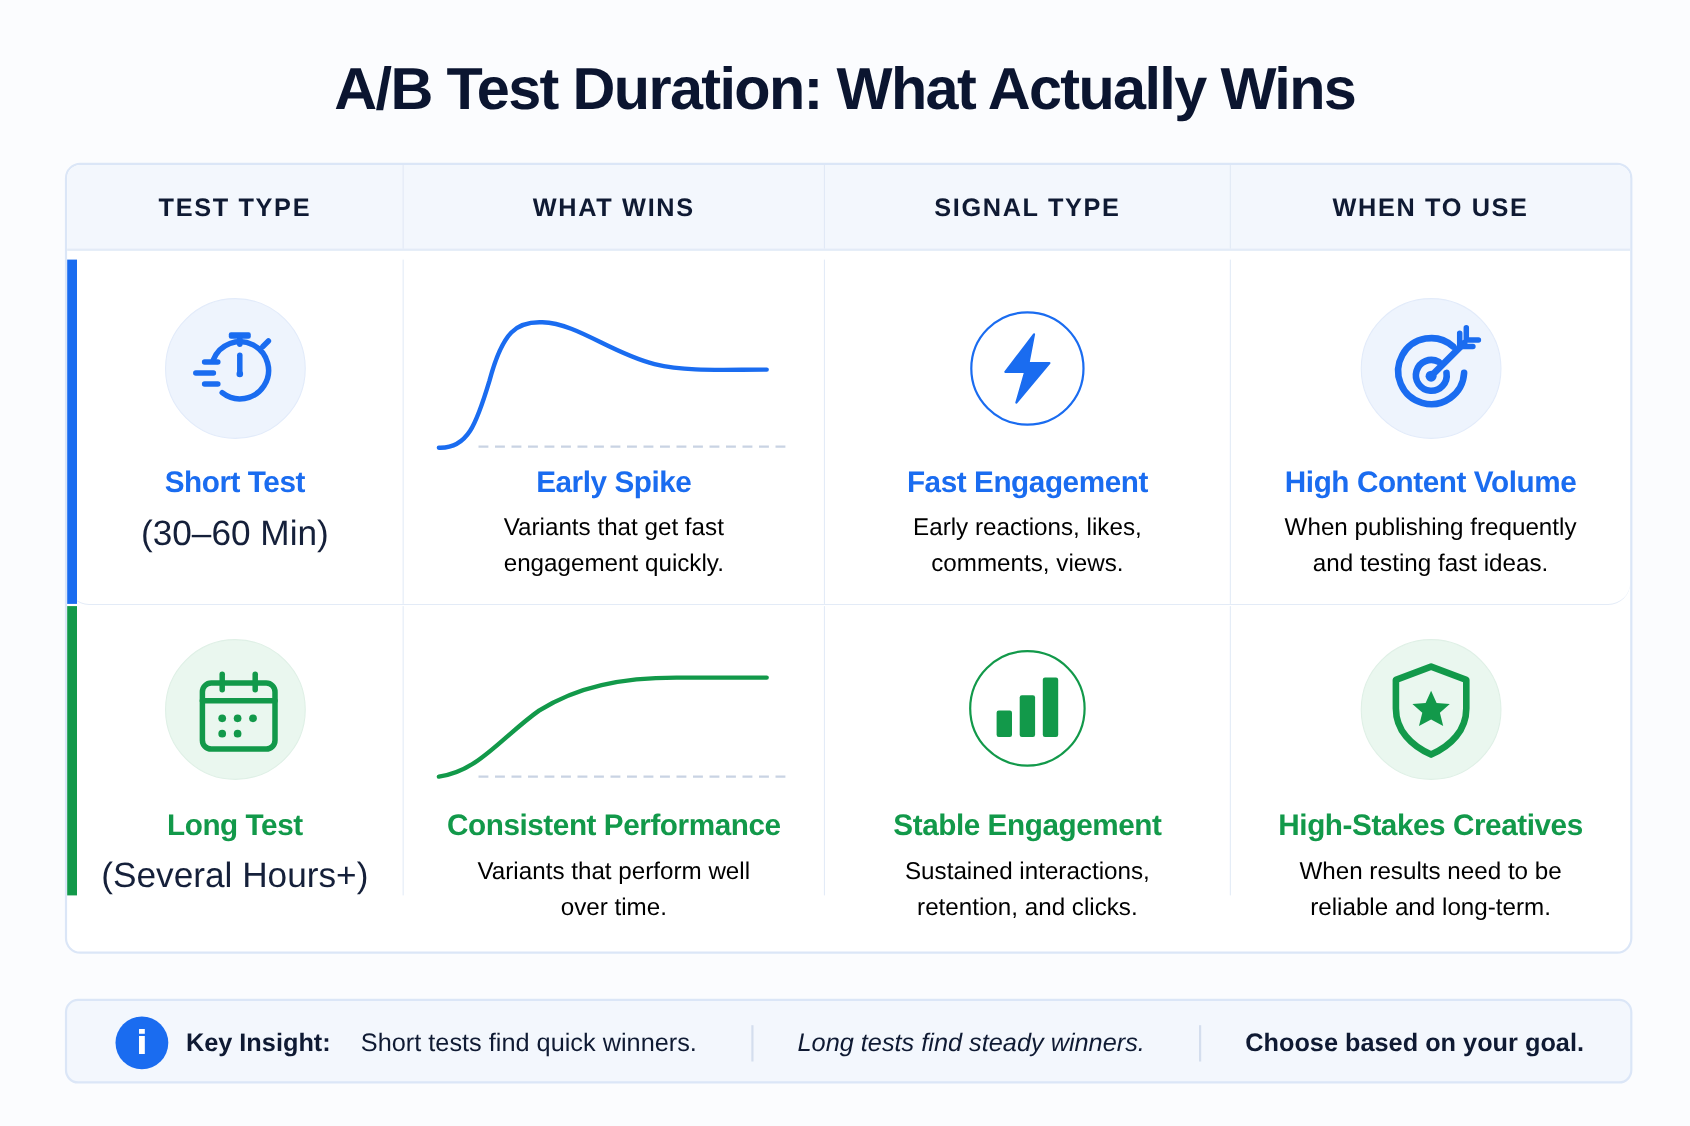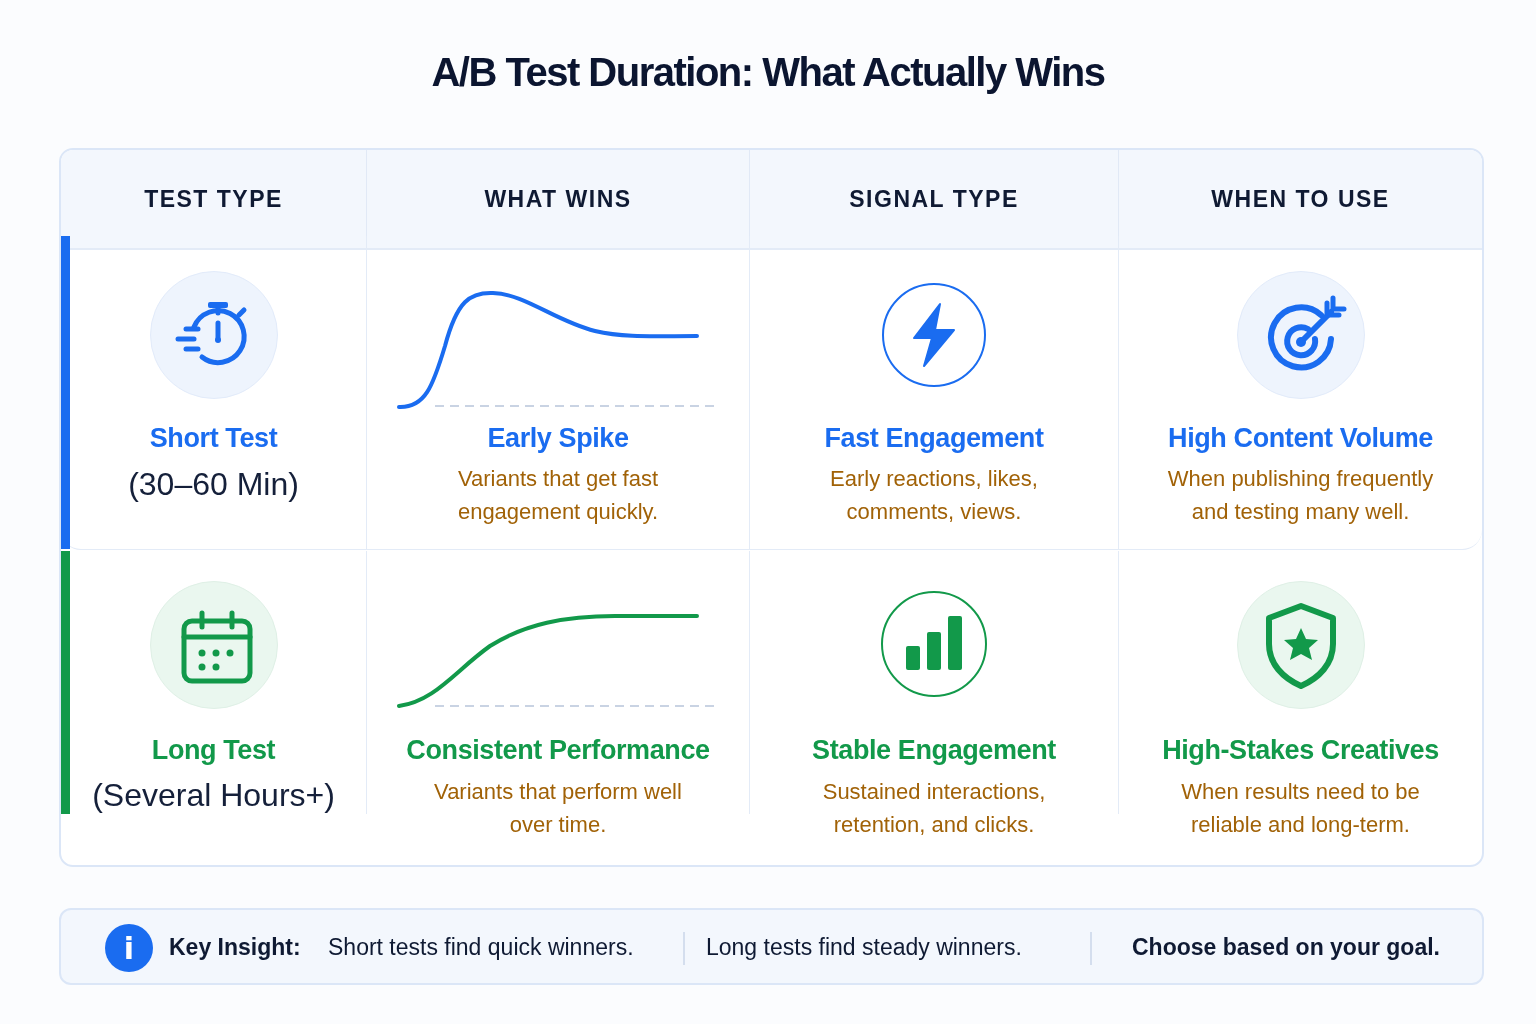--- a/index.html
+++ b/index.html
@@ -1,29 +1,29 @@
 <!DOCTYPE html>
 <html><head>
 <meta charset="utf-8">
 <style>
   * { box-sizing: border-box; margin: 0; padding: 0; }
   html, body { width: 1536px; height: 1024px; background: #fbfcfe; overflow: hidden; }
   body { font-family: "Liberation Sans", "DejaVu Sans", sans-serif; color: #0f1a33; position: relative; }
 
   .title {
     position: absolute; top: 50px; left: 0; width: 1536px; text-align: center;
-    font-size: 40px; font-weight: 700; letter-spacing: -1.5px; color: #0b1530;
+    font-size: 54px; font-weight: 700; letter-spacing: -1.5px; color: #0b1530;
   }
 
   .table {
     position: absolute; left: 59px; top: 148px; width: 1425px; height: 719px;
     border: 2px solid #dbe6f7; border-radius: 14px; background: #ffffff; overflow: hidden;
   }
   .thead {
-    position: absolute; left: 0; top: 0; right: 0; height: 100px;
+    position: absolute; left: 0; top: 0; right: 0; height: 78px;
     background: #f3f7fd; border-bottom: 2px solid #e3ebf7; display: flex;
   }
   .th {
     height: 100%; display: flex; align-items: center; justify-content: center;
     font-size: 23px; font-weight: 700; letter-spacing: 1.5px; color: #0f1a33;
     border-right: 1px solid #e1e9f6;
   }
   .th:last-child { border-right: none; }
   .c1 { width: 306px; } .c2 { width: 383px; } .c3 { width: 369px; } .c4 { flex: 1; }
 
@@ -52,21 +52,21 @@
   .ring-green { background: #fff; border: 2px solid #12994a; width: 106px; height: 106px; }
 
   .heading {
     position: absolute; left: 0; right: 0; text-align: center;
     font-size: 27px; font-weight: 700; letter-spacing: -0.4px;
   }
   .r1 .heading { top: 187px; color: #1a6cf0; }
   .r2 .heading { top: 184px; color: #12994a; }
   .desc {
     position: absolute; left: 0; right: 0; text-align: center;
-    font-size: 22px; line-height: 33px; color: #a16207;
+    font-size: 22px; line-height: 33px; color: #000000;
   }
   .r1 .desc { top: 226px; }
   .r2 .desc { top: 224px; }
   .sub {
     position: absolute; left: 0; right: 0; text-align: center;
     font-size: 32px; color: #15203a;
   }
   .r1 .sub { top: 230px; }
   .r2 .sub { top: 226px; }
 
@@ -78,21 +78,21 @@
     display: flex; align-items: center;
   }
   .info-icon {
     position: absolute; left: 44px; top: 14px; width: 48px; height: 48px; border-radius: 50%;
     background: #1a6cf0; color: #fff; display: flex; align-items: center; justify-content: center;
     font-size: 30px; font-weight: 700; font-family: "DejaVu Sans", sans-serif;
   }
   .ins-text { position: absolute; top: 24px; font-size: 23px; color: #0f1a33; white-space: nowrap; }
   .ins-label { font-weight: 700; left: 108px; }
   .ins-1 { left: 267px; }
-  .ins-2 { left: 645px; }
+  .ins-2 { left: 664px; font-style: italic; }
   .ins-3 { left: 1071px; font-weight: 700; }
   .sep { position: absolute; top: 22px; width: 2px; height: 33px; background: #d4deee; }
   .sep1 { left: 622px; } .sep2 { left: 1029px; }
 </style>
 </head>
 <body>
 
 <div class="title">A/B Test Duration: What Actually Wins</div>
 
 <div class="table">
@@ -152,21 +152,21 @@
           <path d="M57 44 A14 14 0 1 0 64 54"></path>
           <circle cx="50" cy="57" r="5" fill="#1a6cf0" stroke="none"></circle>
           <line x1="50" y1="57" x2="80" y2="27"></line>
           <path d="M76 18 L76 30 L88 30" stroke-width="5"></path>
           <path d="M82 13 L82 24 L93 24" stroke-width="5"></path>
         </svg>
       </div>
       <div class="heading">High Content Volume</div>
       <div class="desc">
         <div>When publishing frequently</div>
-        <div>and testing many well.</div>
+        <div>and testing fast ideas.</div>
       </div>
     </div>
   </div>
 
   <div class="row r2">
     <div class="accent"></div>
     <div class="cell c1">
       <div class="icon-wrap soft-green">
         <svg width="80" height="80" viewBox="0 0 80 80" fill="none" stroke="#12994a" stroke-width="5" stroke-linecap="round">
           <rect x="10" y="16" width="66" height="60" rx="8"></rect>

